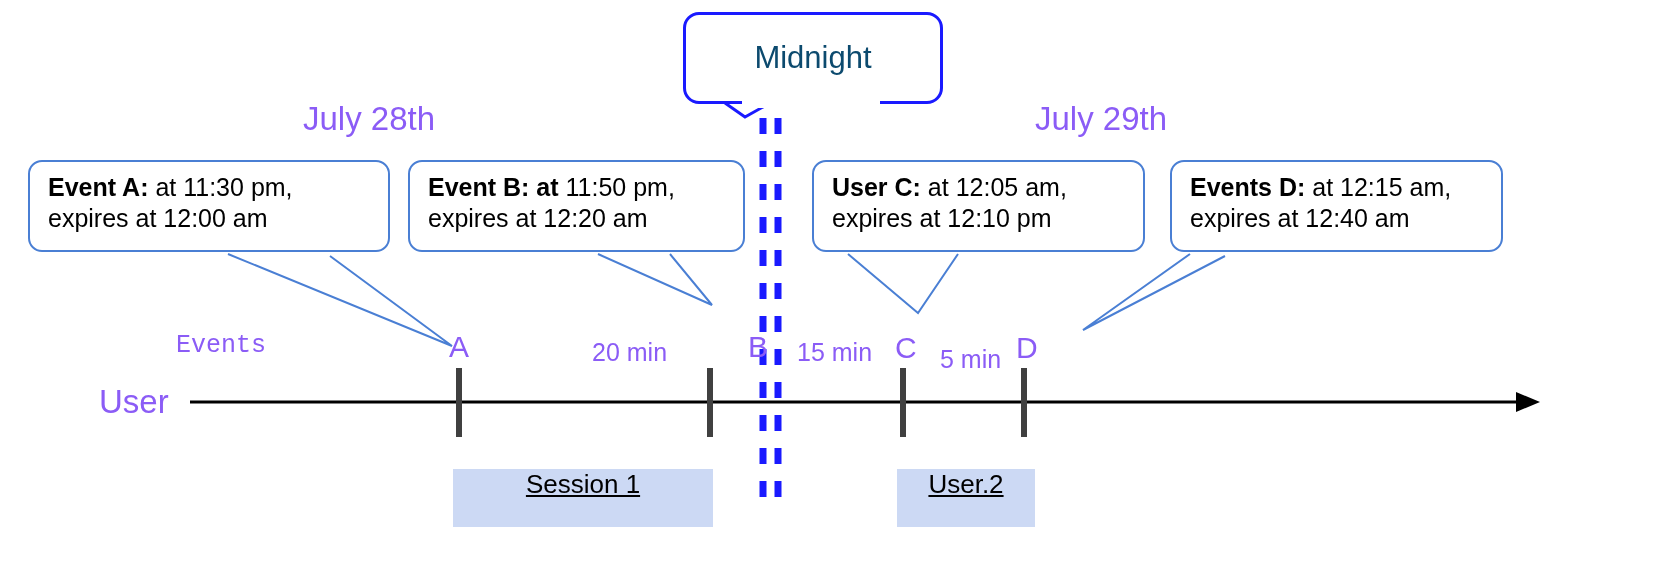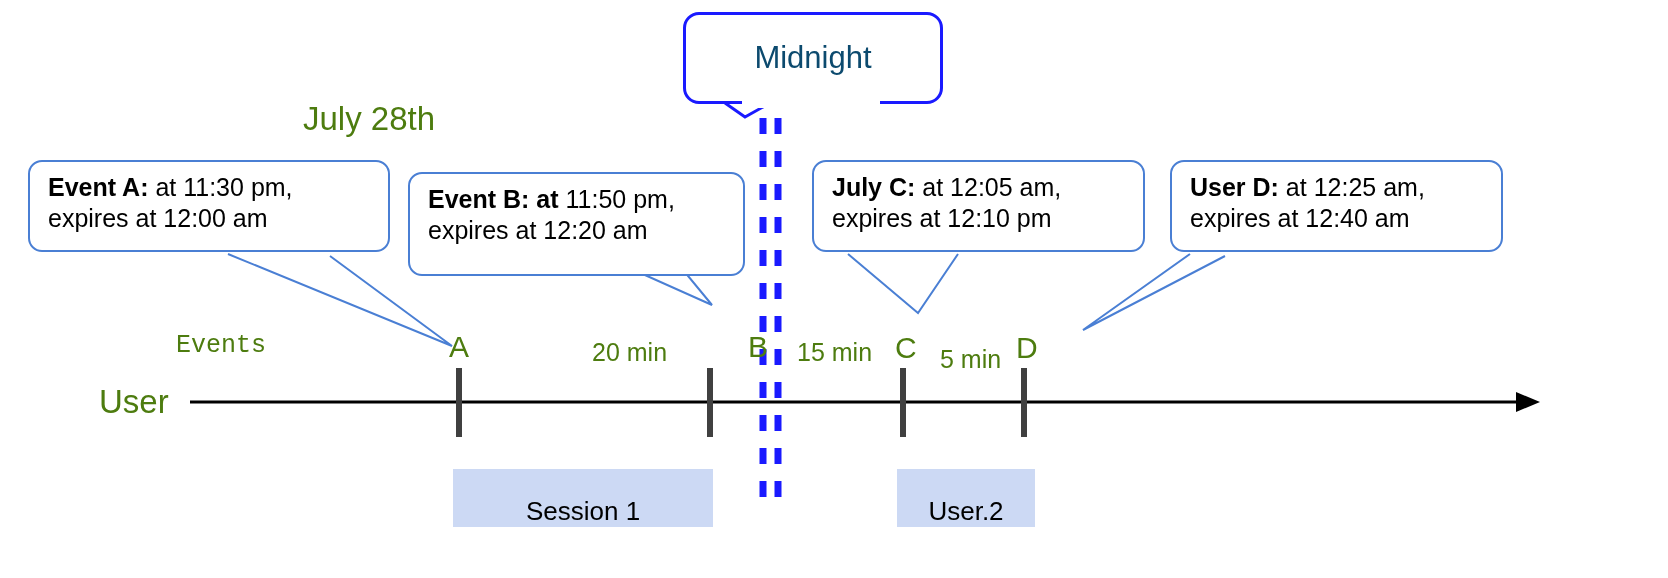--- a/index.html
+++ b/index.html
@@ -36,21 +36,21 @@
     background: #ffffff;
     font-size: 25px;
     line-height: 1.22;
     color: #000000;
     padding: 10px 14px 10px 18px;
     white-space: nowrap;
   }
   .callout b { font-weight: bold; }
 
   .callout-a { left: 28px;   top: 160px; width: 362px; height: 92px; }
-  .callout-b { left: 408px;  top: 172px; width: 337px; height: 104px; }
+  .callout-b { left: 408px;  top: 160px; width: 337px; height: 92px; }
   .callout-c { left: 812px;  top: 160px; width: 333px; height: 92px; }
   .callout-d { left: 1170px; top: 160px; width: 333px; height: 92px; }
 
   
   .midnight-box {
     position: absolute;
     left: 683px;
     top: 12px;
     width: 260px;
     height: 92px;
@@ -70,21 +70,21 @@
     top: 98px;
     width: 138px;
     height: 10px;
     background: #ffffff;
   }
 
   
   .txt {
     position: absolute;
     white-space: nowrap;
-    color: #4d7c0f;
+    color: #8b5cf6;
   }
   .date-label { font-size: 33px; }
   .date-28 { left: 303px; top: 100px; }
   .date-29 { left: 1035px; top: 100px; }
 
   .user-label { left: 99px; top: 383px; font-size: 33px; }
   .events-label { left: 176px; top: 331px; font-size: 25px; font-family: Liberation Mono, monospace; }
 
   .tick-letter { font-size: 30px; }
   .letter-a { left: 449px;  top: 330px; }
@@ -95,24 +95,25 @@
   .gap-label { font-size: 25px; }
   .gap-20 { left: 592px; top: 338px; }
   .gap-15 { left: 797px; top: 338px; }
   .gap-5  { left: 940px; top: 345px; }
 
   
   .session {
     position: absolute;
     background: #ccd9f4;
     display: flex;
-    align-items: flex-end;
+    align-items: flex-start;
     justify-content: center;
     font-size: 26px;
     color: #000000;
+    text-decoration: underline;
   }
   .session-1 { left: 453px; top: 469px; width: 260px; height: 58px; }
   .session-2 { left: 897px; top: 469px; width: 138px; height: 58px; }
 </style>
 </head>
 <body>
 
 <div id="canvas">
 
   <svg class="layer" viewBox="0 0 1668 578">
@@ -150,45 +151,46 @@
       <polyline points="1190,254 1083,330 1225,256"></polyline>
     </g>
   </svg>
 
   <div class="midnight-box">
     <span>Midnight</span>
   </div>
   <div class="midnight-mask"></div>
 
   <div class="txt date-label date-28">July 28th</div>
+  <div class="txt date-label date-29">July 29th</div>
 
   <div class="callout callout-a">
     <div>
       <b>Event A:</b><span> at 11:30 pm,</span>
     </div>
     <div>expires at 12:00 am</div>
   </div>
 
   <div class="callout callout-b">
     <div>
       <b>Event B: at</b><span> 11:50 pm,</span>
     </div>
     <div>expires at 12:20 am</div>
   </div>
 
   <div class="callout callout-c">
     <div>
-      <b>July C:</b><span> at 12:05 am,</span>
+      <b>User C:</b><span> at 12:05 am,</span>
     </div>
     <div>expires at 12:10 pm</div>
   </div>
 
   <div class="callout callout-d">
     <div>
-      <b>User D:</b><span>  at 12:25 am,</span>
+      <b>Events D:</b><span>  at 12:15 am,</span>
     </div>
     <div>expires at 12:40 am</div>
   </div>
 
   <div class="txt user-label">User</div>
   <div class="txt events-label">Events</div>
 
   <div class="txt tick-letter letter-a">A</div>
   <div class="txt tick-letter letter-b">B</div>
   <div class="txt tick-letter letter-c">C</div>

